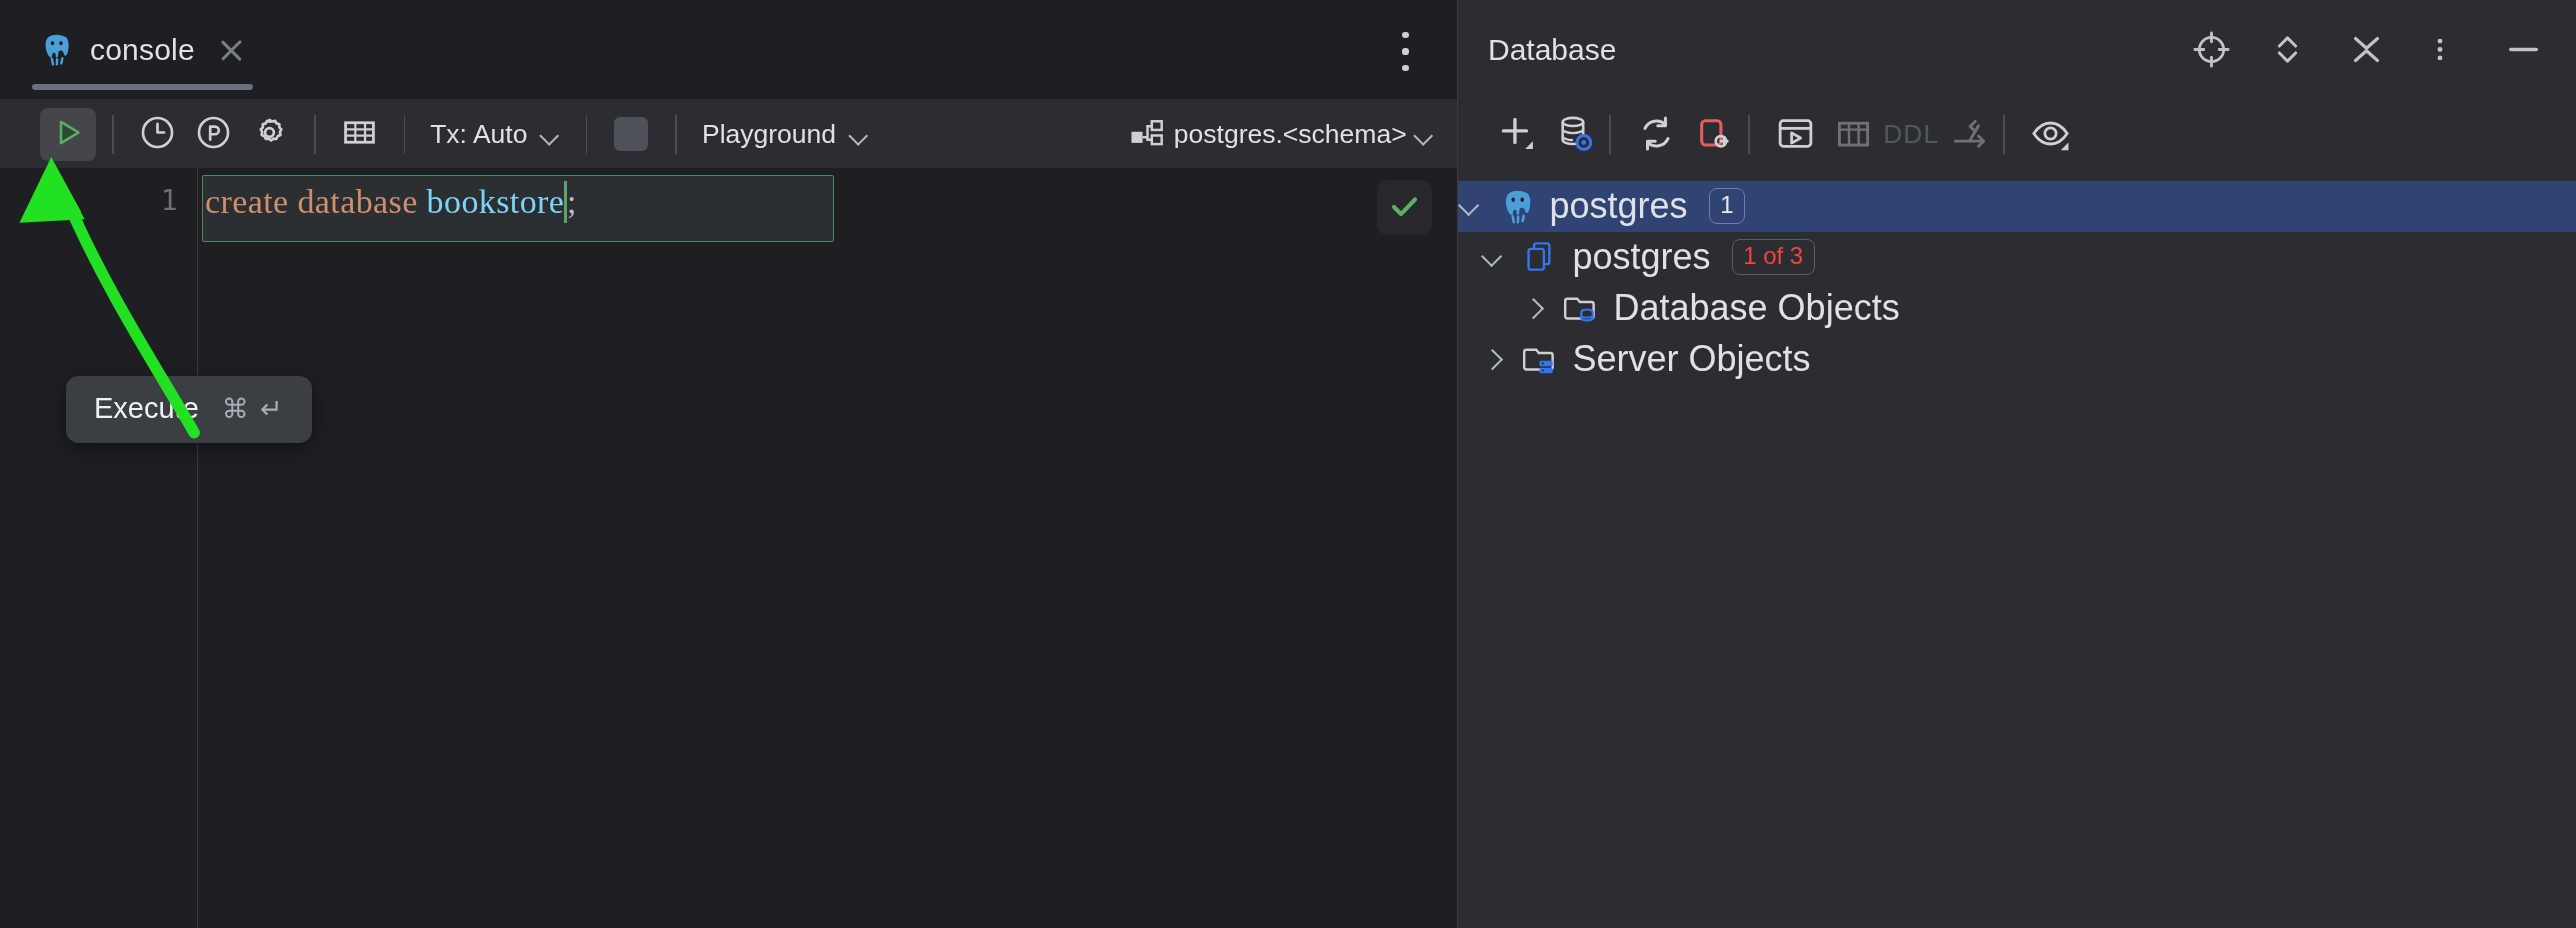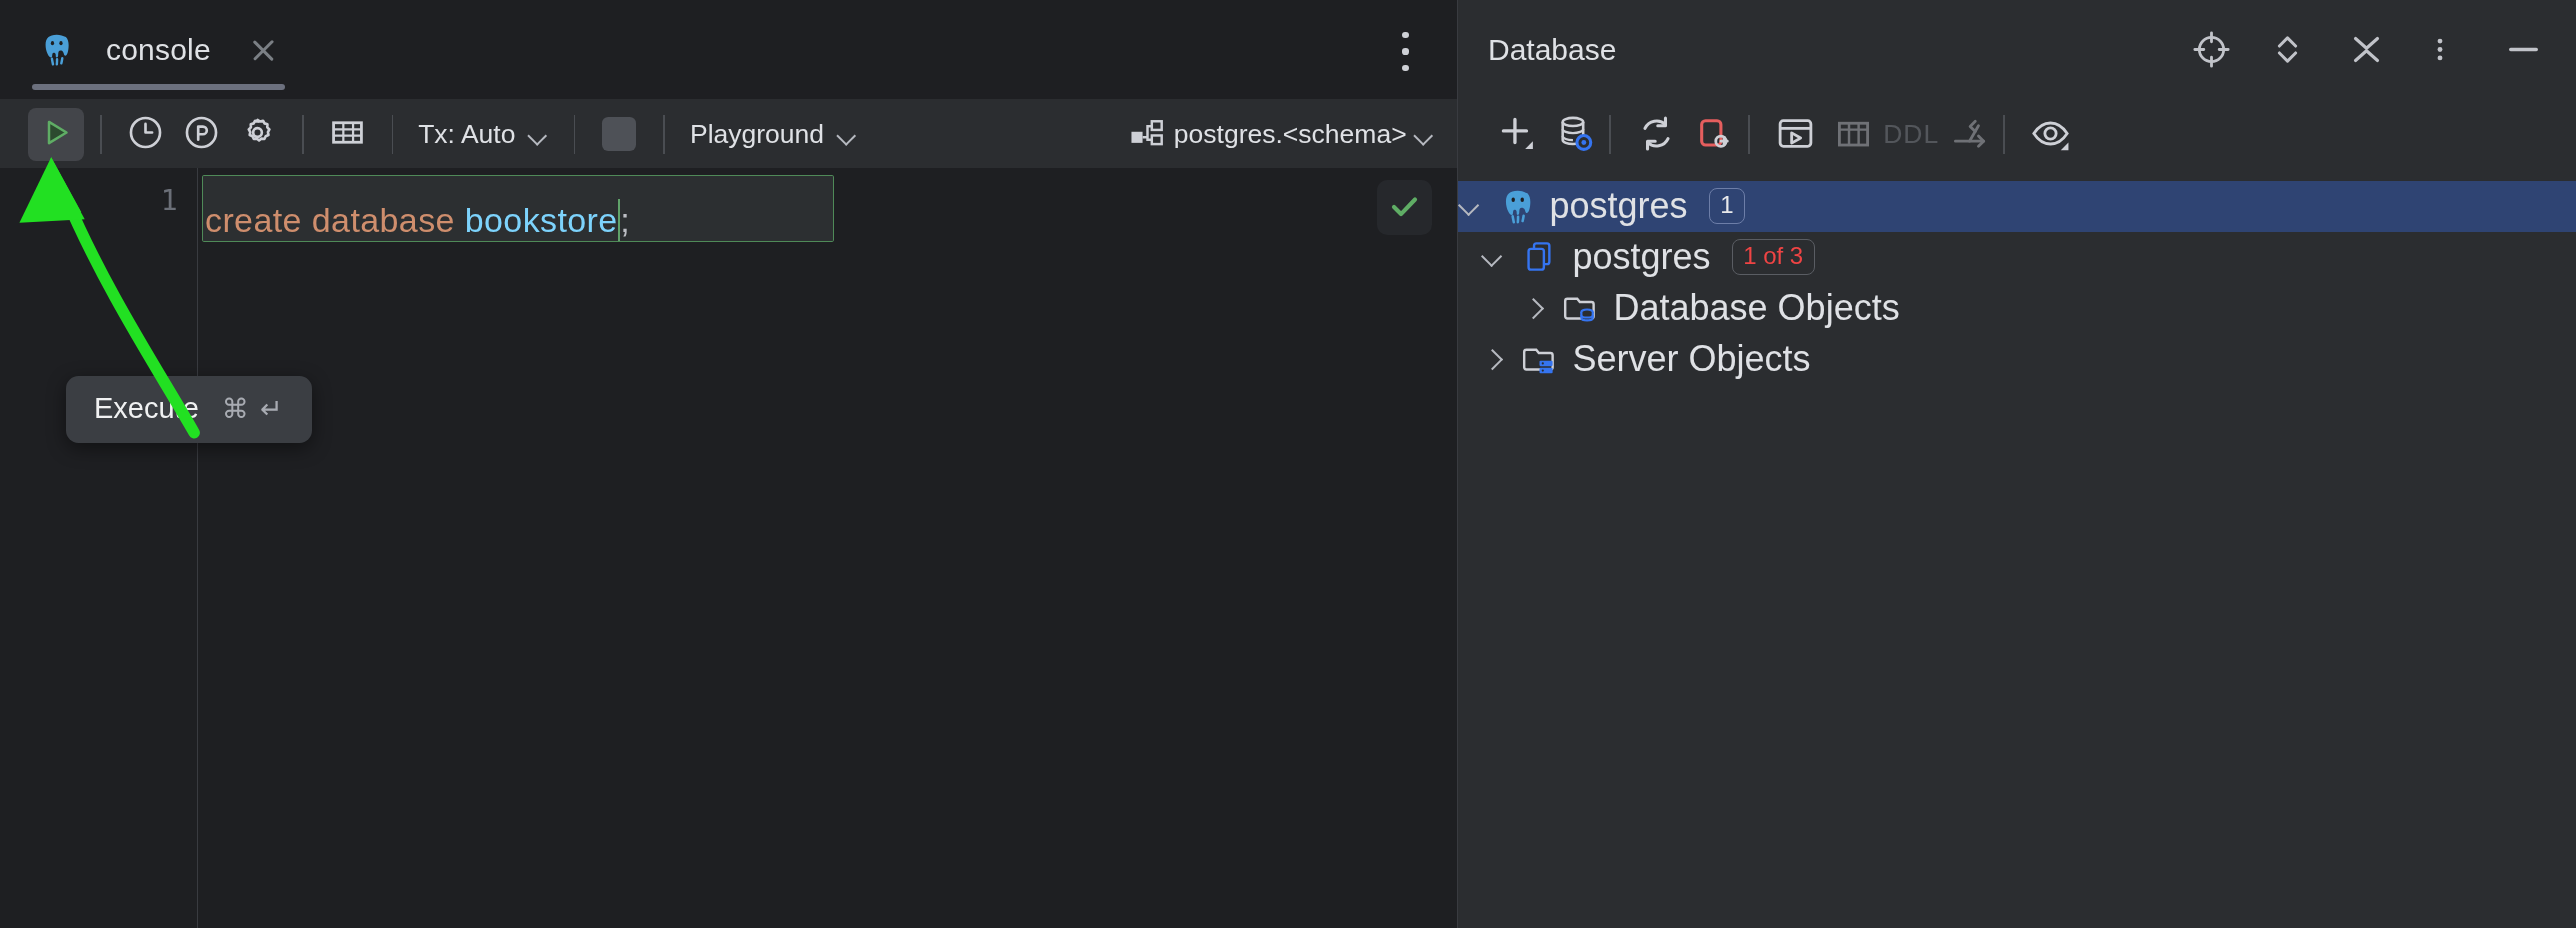--- a/index.html
+++ b/index.html
@@ -33,21 +33,21 @@
     background: #1e1f22;
     display: flex;
     align-items: center;
     padding-left: 23px;
   }
   .tab {
     display: flex;
     align-items: center;
     height: 99px;
     padding: 0 16px 0 16px;
-    gap: 32px;
+    gap: 16px;
     position: relative;
   }
   .tab.active::after {
     content: "";
     position: absolute;
     left: 8.8px; right: 8.8px; bottom: 8.8px;
     height: 6.2px;
     border-radius: 3.5px;
     background: #6c707e;
   }
@@ -86,21 +86,21 @@
     display: block; width: 6.2px; height: 6.2px;
     border-radius: 50%; background: #ced0d6;
   }
 
   
   .toolbar {
     height: 69px;
     background: #2b2d30;
     display: flex;
     align-items: center;
-    padding-left: 12px;
+    padding-left: 24px;
     border-top: 1.8px solid #2b2d30;
     position: relative;
   }
   .tb-btn {
     width: 56px; height: 53px;
     display: flex; align-items: center; justify-content: center;
     border-radius: 8px;
     flex: 0 0 auto;
   }
   .tb-btn.run { background: #43454a; margin-left: 16px; }
@@ -163,25 +163,25 @@
     font-family: "DejaVu Sans Mono", monospace;
     font-size: 28px;
     color: #6b6f78;
   }
   .code-area {
     position: relative;
     flex: 1;
   }
   .code-line {
     position: absolute;
-    top: 24px; left: 7px;
+    top: 6px; left: 7px;
     height: 56px;
     display: flex;
     align-items: center;
-    font-family: Liberation Sans, sans-serif;
+    font-family: Liberation Serif, serif;
     font-size: 34px;
     letter-spacing: 0.4px;
     white-space: pre;
   }
   .sel-box {
     position: absolute;
     left: 3.5px; top: 7px;
     width: 632px; height: 67px;
     border: 1.8px solid #4f8a58;
     background: #2c2f31;

